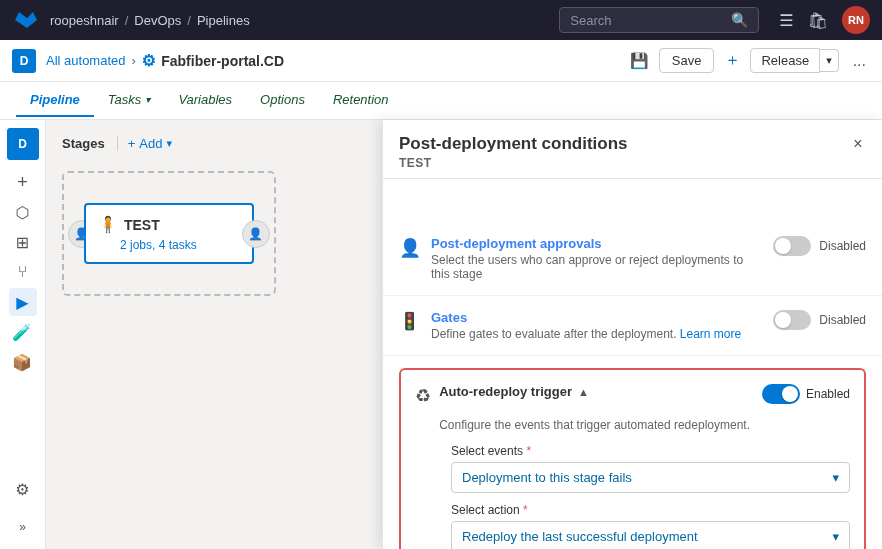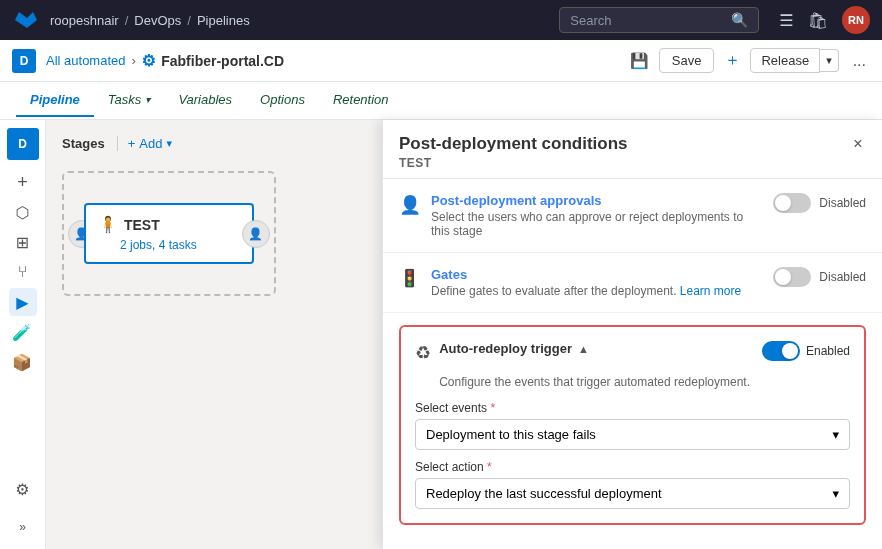--- a/index.html
+++ b/index.html
@@ -61,21 +61,21 @@
     .stage-icon { font-size: 16px; color: #555; }
     .stage-name { font-weight: 600; font-size: 14px; color: #333; }
     .stage-details { font-size: 12px; color: #0078d4; cursor: pointer; margin-left: 22px; }
     .stage-user-icon { position: absolute; left: -16px; top: 50%; transform: translateY(-50%); width: 28px; height: 28px; border-radius: 50%; background: #e6e6e6; border: 1px solid #ccc; display: flex; align-items: center; justify-content: center; font-size: 12px; color: #555; cursor: pointer; }
     .stage-user-icon-right { position: absolute; right: -16px; top: 50%; transform: translateY(-50%); width: 28px; height: 28px; border-radius: 50%; background: #e6e6e6; border: 1px solid #ccc; display: flex; align-items: center; justify-content: center; font-size: 12px; color: #555; cursor: pointer; }
 
     
     .panel-overlay {
       position: absolute; right: 0; top: 0; width: 500px; height: 100%; background: white;
       border-left: 1px solid #e1e4e8; box-shadow: -4px 0 12px rgba(0,0,0,0.1);
-      display: flex; flex-direction: column; overflow: hidden;
+      display: flex; flex-direction: column; overflow: hidden; gap: 43px;
     }
     .panel-header { padding: 14px 16px 8px; border-bottom: 1px solid #e1e4e8; position: relative; }
     .panel-title { font-size: 17px; font-weight: 600; color: #333; margin-bottom: 2px; }
     .panel-subtitle { font-size: 12px; color: #666; font-weight: 600; text-transform: uppercase; letter-spacing: 0.5px; }
     .panel-close { position: absolute; right: 12px; top: 12px; background: none; border: none; font-size: 16px; cursor: pointer; color: #555; width: 24px; height: 24px; display: flex; align-items: center; justify-content: center; }
     .panel-body { flex: 1; overflow-y: auto; padding: 0; }
 
     
     .panel-section { padding: 14px 16px; border-bottom: 1px solid #f0f0f0; }
     .section-row { display: flex; align-items: flex-start; gap: 10px; }
@@ -99,28 +99,28 @@
     }
     .auto-redeploy-header { display: flex; align-items: flex-start; gap: 8px; margin-bottom: 4px; }
     .auto-redeploy-icon { font-size: 18px; color: #555; flex-shrink: 0; margin-top: 1px; }
     .auto-redeploy-title-block { flex: 1; }
     .auto-redeploy-title { font-size: 13px; font-weight: 600; color: #333; display: flex; align-items: center; gap: 6px; }
     .chevron-up { font-size: 11px; color: #555; }
     .auto-redeploy-desc { font-size: 12px; color: #666; margin-top: 19px; }
     .auto-redeploy-toggle { display: flex; align-items: center; gap: 6px; flex-shrink: 0; }
     .toggle-enabled-label { font-size: 12px; color: #333; }
 
-    .select-group { margin-top: 12px; }
+    .select-group { margin-top: 12px; margin-left: 36px; }
     .select-label { font-size: 12px; color: #333; margin-bottom: 4px; }
     .select-label .required { color: #e05555; }
     .select-dropdown {
       width: 100%; border: 1px solid #ccc; border-radius: 4px; padding: 7px 10px;
       display: flex; align-items: center; justify-content: space-between; background: white; cursor: pointer;
     }
-    .select-dropdown span { font-size: 13px; color: #000000; text-align: right; }
+    .select-dropdown span { font-size: 13px; color: #0369a1; text-align: right; }
     .select-chevron { font-size: 11px; color: #555; }
     .vicon { width: 28px; height: 28px; display: flex; align-items: center; justify-content: center; border-radius: 4px; cursor: pointer; }
   </style>
 </head>
 <body>
 
 <div class="top-nav">
   <div style="width:28px;height:28px;display:flex;align-items:center;justify-content:center;">
     <svg width="22" height="22" viewBox="0 0 22 22" fill="none">
       <path d="M0 11L4 3l8 6 6-6 4 8-10 8L0 11z" fill="#0078d4"></path>

